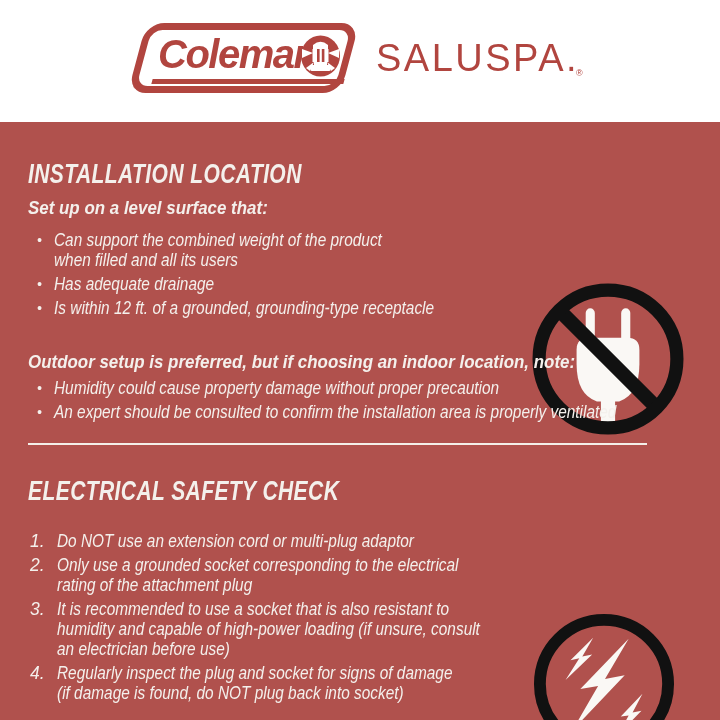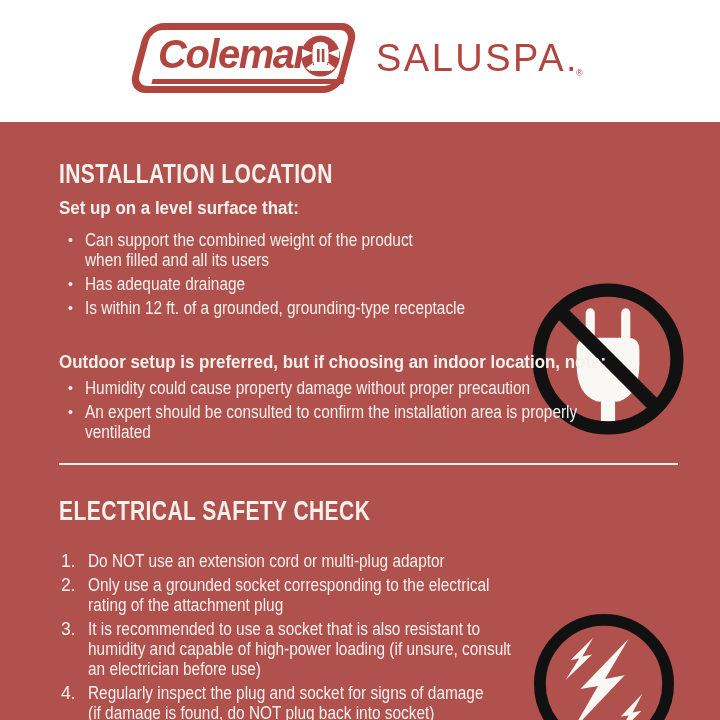--- a/index.html
+++ b/index.html
@@ -23,21 +23,21 @@
   .lantern{position:absolute;left:163px;top:12px;}
   .saluspa{
     position:absolute;left:376px;top:38px;
     font-size:38px;line-height:40px;letter-spacing:2.5px;color:#b1453f;white-space:nowrap;
   }
   .reg-saluspa{font-size:9px;letter-spacing:0;position:relative;top:5px;left:-3px;}
   
   main{
     position:absolute;left:0;top:122px;width:720px;height:598px;
     background:#b0514d;color:#f4f0ec;
-    padding:36px 0 0 59px;box-sizing:border-box;
+    padding:36px 0 0 28px;box-sizing:border-box;font-style:italic;
   }
   h1{margin:0 0 6px 0;font-size:27px;line-height:32px;font-weight:700;white-space:nowrap;}
   .cond-h{display:inline-block;transform:scaleX(0.78);transform-origin:0 50%;letter-spacing:0.5px;}
   h2{margin:0 0 10px 0;font-size:18px;line-height:24px;font-weight:700;white-space:nowrap;}
   .cond-s{display:inline-block;transform:scaleX(0.94);transform-origin:0 50%;}
   h2.indoor{margin-top:32px;margin-bottom:4px;}
   ul,ol{list-style:none;margin:0;padding:0;}
   li{position:relative;font-size:17.5px;line-height:20px;margin-bottom:4px;}
   ul li{padding-left:26px;}
   ol li{padding-left:29px;}

